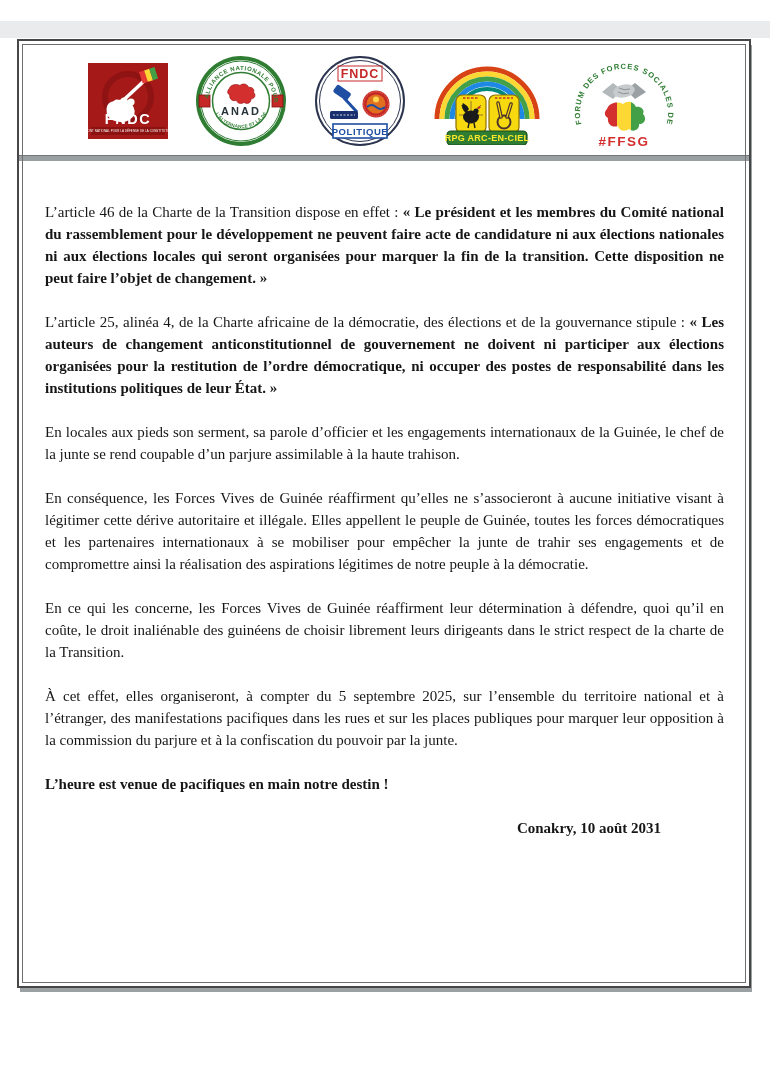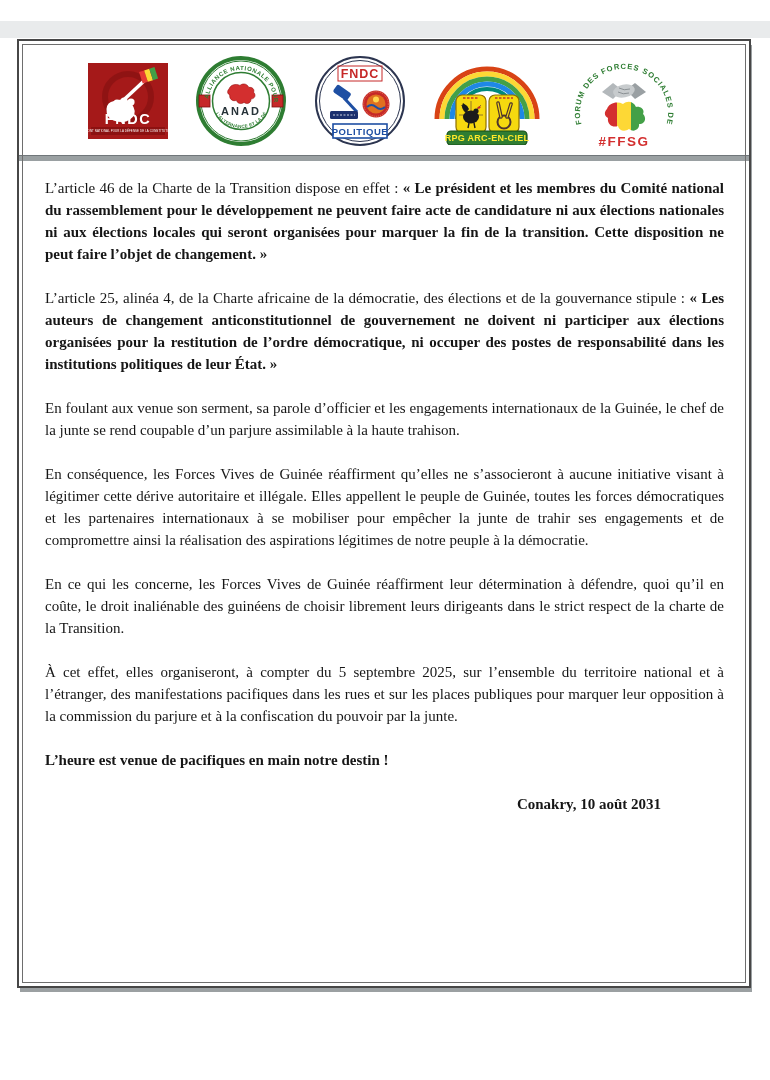--- a/index.html
+++ b/index.html
@@ -14,20 +14,21 @@
     box-shadow:2px 5px 0 -1px #9ba0a2;
   }
   .doc::before{
     content:"";position:absolute;inset:3px;border:1px solid #6e6e6e;pointer-events:none;z-index:5;
   }
   .logo-band{height:102px;display:flex;align-items:center;justify-content:center;gap:27px;padding-top:9px;}
   .separator{height:5px;background:#9aa0a2;border-top:1px solid #70767a;margin-top:3px;}
   .content{
     padding:16px 25px 0 26px;font-size:15px;line-height:22px;text-align:justify;
     color:#161616;
+    margin-top:24px;
   }
   .content p{margin:0 0 22px 0;}
   .b{font-weight:bold;}
   .closing{font-weight:bold;}
   .sig{width:270px;margin:12px 0 0 auto;text-align:center;}
   .sig p{margin:0 0 16px 0;font-weight:bold;}
   .logo text{font-family:"Liberation Sans","DejaVu Sans",sans-serif;}
   .serifText{font-family:"Liberation Serif","DejaVu Serif",serif;}
 </style>
 </head>
@@ -177,21 +178,21 @@
   </div>
 
   <div class="separator"></div>
 
   <div class="content">
 
     <p><span>L’article 46 de la Charte de la Transition dispose en effet : </span><span class="b">« Le président et les membres du Comité national du rassemblement pour le développement ne peuvent faire acte de candidature ni aux élections nationales ni aux élections locales qui seront organisées pour marquer la fin de la transition. Cette disposition ne peut faire l’objet de changement. »</span></p>
 
     <p><span>L’article 25, alinéa 4, de la Charte africaine de la démocratie, des élections et de la gouvernance stipule : </span><span class="b">« Les auteurs de changement anticonstitutionnel de gouvernement ne doivent ni participer aux élections organisées pour la restitution de l’ordre démocratique, ni occuper des postes de responsabilité dans les institutions politiques de leur État. »</span></p>
 
-    <p><span>En foulant aux venue son serment, sa parole d’officier et les engagements internationaux de la Guinée, le chef de la junte se rend coupable d’un parjure assimilable à la haute trahison.</span></p>
+    <p><span>En locales aux pieds son serment, sa parole d’officier et les engagements internationaux de la Guinée, le chef de la junte se rend coupable d’un parjure assimilable à la haute trahison.</span></p>
 
     <p><span>En conséquence, les Forces Vives de Guinée réaffirment qu’elles ne s’associeront à aucune initiative visant à légitimer cette dérive autoritaire et illégale. Elles appellent le peuple de Guinée, toutes les forces démocratiques et les partenaires internationaux à se mobiliser pour empêcher la junte de trahir ses engagements et de compromettre ainsi la réalisation des aspirations légitimes de notre peuple à la démocratie.</span></p>
 
     <p><span>En ce qui les concerne, les Forces Vives de Guinée réaffirment leur détermination à défendre, quoi qu’il en coûte, le droit inaliénable des guinéens de choisir librement leurs dirigeants dans le strict respect de la charte de la Transition.</span></p>
 
     <p><span>À cet effet, elles organiseront, à compter du 5 septembre 2025, sur l’ensemble du territoire national et à l’étranger, des manifestations pacifiques dans les rues et sur les places publiques pour marquer leur opposition à la commission du parjure et à la confiscation du pouvoir par la junte.</span></p>
 
     <p class="closing">L’heure est venue de pacifiques en main notre destin !</p>
 
     <div class="sig">

